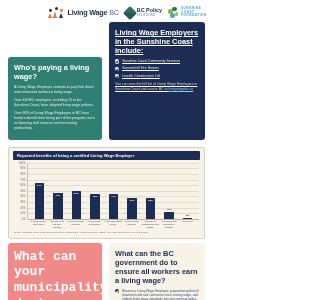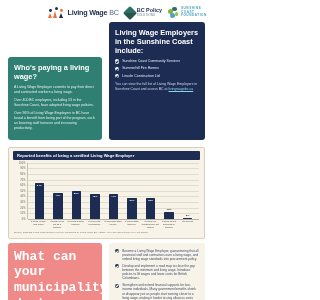--- a/index.html
+++ b/index.html
@@ -46,21 +46,21 @@
   .scf-mark .b{left:4.5px;top:0;width:4.4px;height:4.4px;background:#2f6f63;}
   .scf-mark .c{left:2.2px;top:5.6px;width:5px;height:5px;background:#4ba3c3;}
   .scf-mark .d{left:7px;top:5.2px;width:3.4px;height:3.4px;background:#8dc63f;}
   .scf-txt{line-height:1.12;}
   .scf-txt div{font-size:3.1px;font-weight:bold;letter-spacing:.55px;color:#4ba3c3;white-space:nowrap;}
 
   
   .row-top{display:flex;gap:7px;padding:0 8px;}
   .card{border-radius:3px;box-sizing:border-box;}
   .card-teal{background:#2f7f72;color:#ffffff;width:94px;padding:6px 6px 6px 6px;margin-top:35px;}
-  .card-navy{background:#1d2c52;color:#ffffff;flex:1;padding:6px 6px 6px 6px;}
+  .card-navy{background:#1d2c52;color:#ffffff;flex:1;padding:6px 6px 6px 6px;text-decoration:underline;}
   .card h2{margin:0 0 4px 0;font-size:7.4px;line-height:1.22;font-weight:bold;}
   .card p{margin:0 0 3px 0;font-size:3.5px;line-height:1.42;color:#e6f0ed;}
   .card-navy p{color:#cdd5e6;}
   .bullets{list-style:none;margin:0 0 4px 0;padding:0;}
   .bullets li{display:flex;align-items:flex-start;gap:3px;margin-bottom:2.6px;}
   .dot{flex:0 0 auto;width:4.2px;height:4.2px;border-radius:50%;background:#ffffff;margin-top:.4px;position:relative;}
   .dot:after{content:"";position:absolute;left:1.35px;top:.85px;width:1.1px;height:2.1px;border:solid #1d2c52;border-width:0 .7px .7px 0;transform:rotate(42deg);}
   .card-pink .dot:after{border-color:#e8615f;}
   .card-cream .dot:after{border-color:#f7f3e8;}
   .bullets li span{font-size:3.5px;line-height:1.35;color:#e8edf7;}
@@ -285,20 +285,21 @@
           <span>Support the development of more affordable housing.</span>
         </li>
         <li>
           <span class="dot"></span>
           <span>Advocate for better transit so that workers don't have to take on the cost of a car.</span>
         </li>
       </ul>
     </div>
 
     <div class="card-cream">
+      <h2>What can the BC government do to ensure all workers earn a living wage?</h2>
       <ul class="bullets">
         <li>
           <span class="dot"></span>
           <span>Become a Living Wage Employer, guaranteeing that all provincial staff and contractors earn a living wage, and embed living wage standards into procurement policy.</span>
         </li>
         <li>
           <span class="dot"></span>
           <span>Develop and implement a road map to close the gap between the minimum and living wage. Introduce policies to lift wages and lower costs for British Columbians.</span>
         </li>
         <li>

